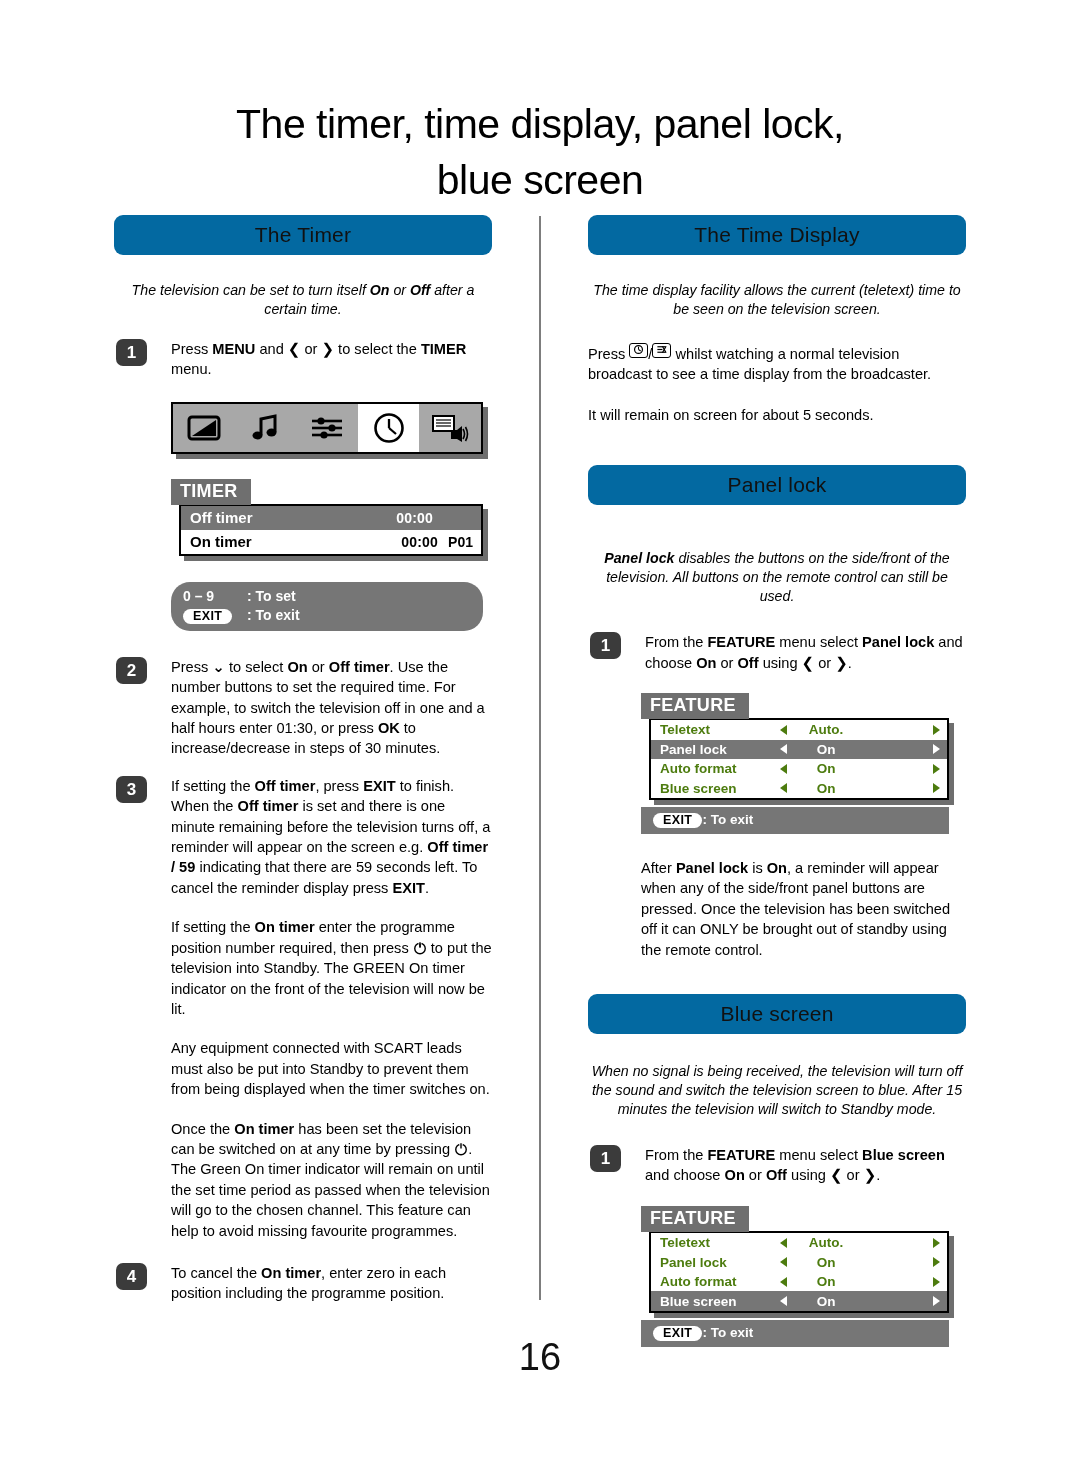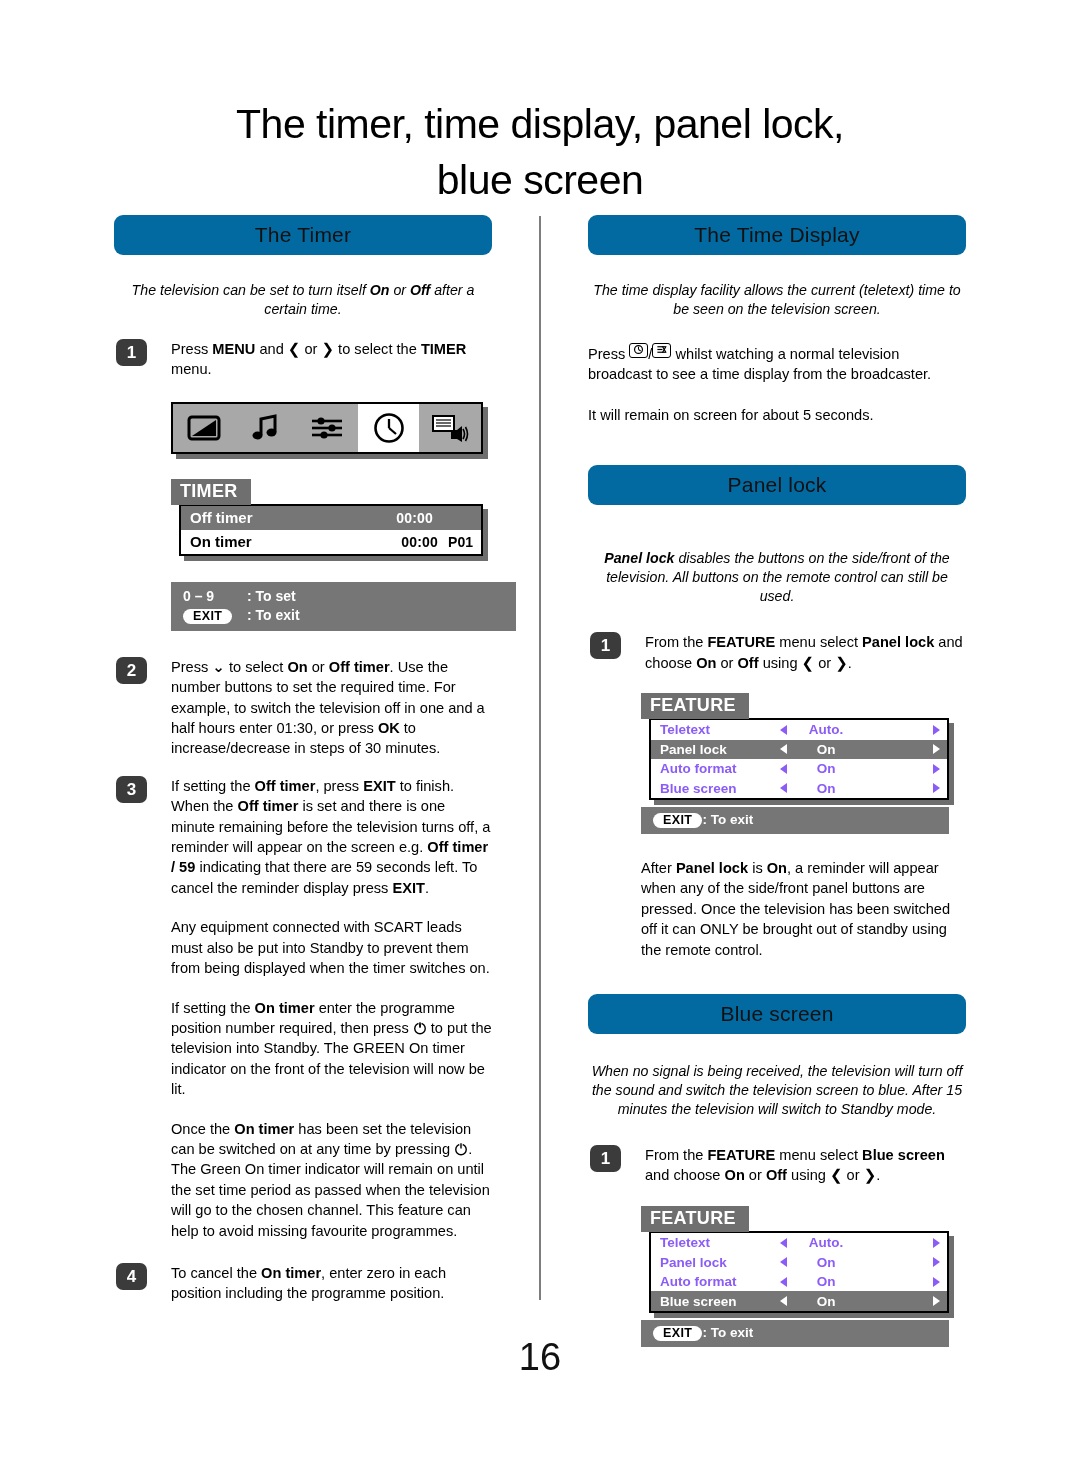--- a/index.html
+++ b/index.html
@@ -170,28 +170,29 @@
     color: #000;
   }
   .osd-row.hl { background: #767676; color: #fff; }
   .osd-row .lbl { flex: 0 0 auto; }
   .osd-row .spacer { flex: 1 1 auto; }
   .osd-row .val { font-size: 14px; letter-spacing: 0.2px; }
   .osd-row .val2 { font-size: 14px; margin-left: 10px; }
 
   
   .helpbar {
-    width: 345px;
+    width: 312px;
     background: #767676;
     color: #fff;
     padding: 5px 0 6px 12px;
     margin-top: 26px;
     font-size: 14px;
     font-weight: 700;
     line-height: 19px;
+    border-radius: 19px;
   }
   .helpbar .k { display: inline-block; width: 64px; }
   .pill {
     display: inline-block;
     background: #ffffff;
     color: #000;
     border-radius: 9px;
     font-size: 12.5px;
     font-weight: 700;
     padding: 0px 10px;
@@ -211,21 +212,21 @@
   }
   .feat-row {
     display: flex;
     align-items: center;
     height: 19.5px;
     font-size: 13.5px;
     font-weight: 700;
     padding-left: 9px;
     padding-right: 7px;
     background: #fff;
-    color: #8b5cf6;
+    color: #4d7c0f;
   }
   .feat-row.hl { background: #767676; color: #fff; }
   .feat-row .fname { width: 120px; flex: 0 0 auto; }
   .feat-row .fval { width: 78px; text-align: center; font-size: 13.5px; }
   .tri-l { width:0;height:0;border-top:5px solid transparent;border-bottom:5px solid transparent;border-right:7px solid currentColor; }
   .tri-r { width:0;height:0;border-top:5px solid transparent;border-bottom:5px solid transparent;border-left:7px solid currentColor; }
   .feat-help {
     width: 308px;
     background: #767676;
     color: #fff;
@@ -353,30 +354,30 @@
       </div>
     </div>
 
     <div class="step" style="margin-top:17px">
       <div class="badge">3</div>
       <div class="step-text">
         <span>If setting the </span><b>Off timer</b><span>, press </span><b>EXIT</b><span> to finish. When the </span><b>Off timer</b><span> is set and there is one minute remaining before the television turns off, a reminder will appear on the screen e.g. </span><b>Off timer / 59</b><span> indicating that there are 59 seconds left. To cancel the reminder display press </span><b>EXIT</b><span>.</span>
       </div>
     </div>
 
-    <div class="para">Any equipment connected with SCART leads must also be put into Standby to prevent them from being displayed when the timer switches on.</div>
-
     <div class="para">
       <span>If setting the </span><b>On timer</b><span> enter the programme position number required, then press </span><span class="gl-pow"><svg width="14" height="14" viewBox="0 0 16 16">
             <circle cx="8" cy="8.6" r="6" fill="none" stroke="#000" stroke-width="1.6"></circle>
             <line x1="8" y1="1.5" x2="8" y2="7.5" stroke="#000" stroke-width="1.6"></line>
             <rect x="6" y="0" width="4" height="3" fill="#fff"></rect>
             <line x1="8" y1="1.5" x2="8" y2="7.5" stroke="#000" stroke-width="1.6"></line>
           </svg></span><span> to put the television into Standby. The GREEN On timer indicator on the front of the television will now be lit.</span>
     </div>
+
+    <div class="para">Any equipment connected with SCART leads must also be put into Standby to prevent them from being displayed when the timer switches on.</div>
 
     <div class="para">
       <span>Once the </span><b>On timer</b><span> has been set the television can be switched on at any time by pressing </span><span class="gl-pow"><svg width="14" height="14" viewBox="0 0 16 16">
             <circle cx="8" cy="8.6" r="6" fill="none" stroke="#000" stroke-width="1.6"></circle>
             <rect x="6" y="0" width="4" height="3.4" fill="#fff"></rect>
             <line x1="8" y1="1.5" x2="8" y2="7.5" stroke="#000" stroke-width="1.6"></line>
           </svg></span><span>. The Green On timer indicator will remain on until the set time period as passed when the television will go to the chosen channel. This feature can help to avoid missing favourite programmes.</span>
     </div>
 
     <div class="step" style="margin-top:22px">

